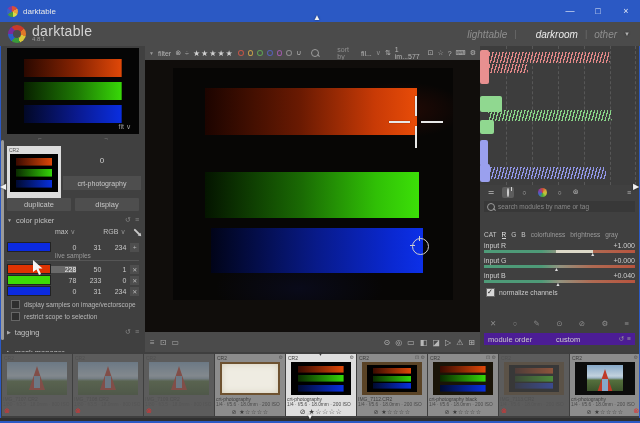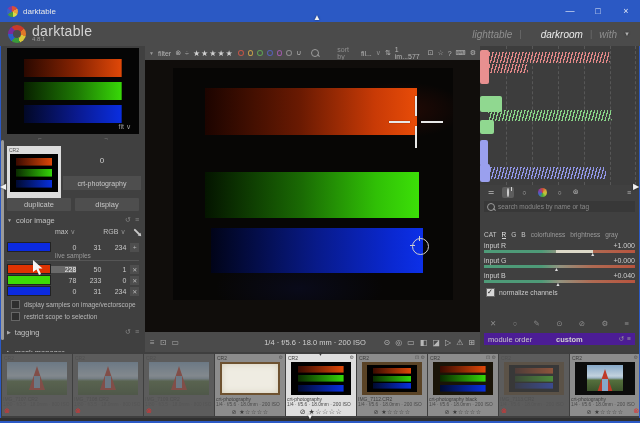--- a/index.html
+++ b/index.html
@@ -128,21 +128,21 @@
   .sl-track{position:relative;margin-top:1px;height:3px;background:linear-gradient(90deg,#4e9b78 0%,#4e9b78 38%,#93937f 50%,#b06a52 72%,#b8543e 100%);}
   .sl-hl{position:absolute;left:48%;top:0;height:3px;background:#ddd9c8;}
   .sl-mark{position:absolute;top:2px;transform:translateX(-50%);font-size:5px;color:#e0e0e0;line-height:5px;}
   .normrow{left:6px;top:242px;width:149px;position:absolute;display:flex;align-items:center;font-size:6.8px;color:#c8c8c8;}
   .chk.on{background:#d8d8d8;position:relative;}
   .chk.on::after{content:"✓";position:absolute;left:0;top:-1px;font-size:7px;color:#222;}
   .calbtn{left:4px;top:255px;width:151px;height:13px;position:absolute;}
   .calbtn .arr{position:absolute;right:3px;top:3px;font-size:5px;color:#999;}
   .maskrow{left:4px;top:271px;width:151px;height:12px;position:absolute;display:flex;justify-content:space-between;align-items:center;padding:0 6px;box-sizing:border-box;color:#8f8f8f;font-size:7.5px;}
   .mordhdr{left:4px;top:287px;width:151px;height:12px;position:absolute;display:flex;align-items:center;background:#4c1d95;padding:0 4px;box-sizing:border-box;font-size:7.5px;color:#c8c8c8;}
-  .mord-val{position:absolute;left:72px;color:#cfcfcf;font-weight:bold;}
+  .mord-val{position:absolute;left:72px;color:#cfcfcf;}
   .mordhdr .ics{margin-left:auto;display:flex;gap:3px;color:#9a9a9a;font-size:6.5px;}
 
   
   .fstrip{left:1px;top:352px;width:638px;height:66px;background:#3f3f3f;overflow:hidden;}
   .fs-cell{position:absolute;top:2px;width:70px;height:62px;background:#8c8c8c;}
   .fs-cell.sel{background:#dedede;}
   .fs-cell.faded{background:#5c5c5c;}
   .fs-cell.faded .fs-in{opacity:.38;}
   .fs-in{position:absolute;inset:0;}
   .fs-badge{position:absolute;left:2px;top:1px;font-size:5px;color:#3d3d3d;}
@@ -194,21 +194,21 @@
     <span class="hdr-logo"></span>
     <span>
       <div class="hdr-name">darktable</div>
       <div class="hdr-ver">4.8.1</div>
     </span>
     <span class="views">
       <span class="view">lighttable</span>
       <span class="vsep">|</span>
       <span class="view active">darkroom</span>
       <span class="vsep">|</span>
-      <span class="view">with</span>
+      <span class="view">other</span>
       <span class="caret" style="font-size:6px;color:#b0b0b0">▼</span>
     </span>
   </div>
   <div class="abs caret" style="left:313px;top:14px">▲</div>
 
   <div class="abs lpanel">
     <div class="abs nav rgbbars">
       <span class="fit"><span>fit</span> <span>∨</span></span>
     </div>
     <div class="abs hticks">
@@ -221,21 +221,21 @@
       <div class="dt-img rgbsm"></div>
       <div class="dt-rate">⊘ ★☆☆☆☆</div>
     </div>
     <div class="abs dup-ver">0</div>
     <div class="abs dup-name">crt-photography</div>
     <div class="abs btn dup-btn1">duplicate</div>
     <div class="abs btn dup-btn2">display</div>
 
     <div class="abs sechdr" style="top:168px">
       <span class="tri">▼</span>
-      <span>color image</span>
+      <span>color picker</span>
       <span class="ics">
         <span>↺</span>
         <span>≡</span>
       </span>
     </div>
     <div class="pickrow" style="top:182px">
       <span style="margin-left:48px"><span>max</span> <span class="dim">∨</span></span>
       <span style="margin-left:28px"><span>RGB</span> <span class="dim">∨</span></span>
       <span style="margin-left:10px" class="icon-picker"></span>
     </div>
@@ -336,21 +336,20 @@
       <div class="xh-line" style="left:244px;top:61px;width:21px;height:1.5px"></div>
       <div class="xh-line" style="left:276px;top:61px;width:22px;height:1.5px"></div>
     </div>
     <div class="circpick"></div>
   </div>
 
   <div class="abs ctool">
     <span>≡</span>
     <span>⊡</span>
     <span>▭</span>
-    <span class="exif">1/4 · f/5.6 · 18.0 mm · 200 ISO</span>
     <span class="ricons">
       <span>⊙</span>
       <span>◎</span>
       <span>▭</span>
       <span>◧</span>
       <span>◪</span>
       <span>▷</span>
       <span>⚠</span>
       <span>⊞</span>
     </span>

